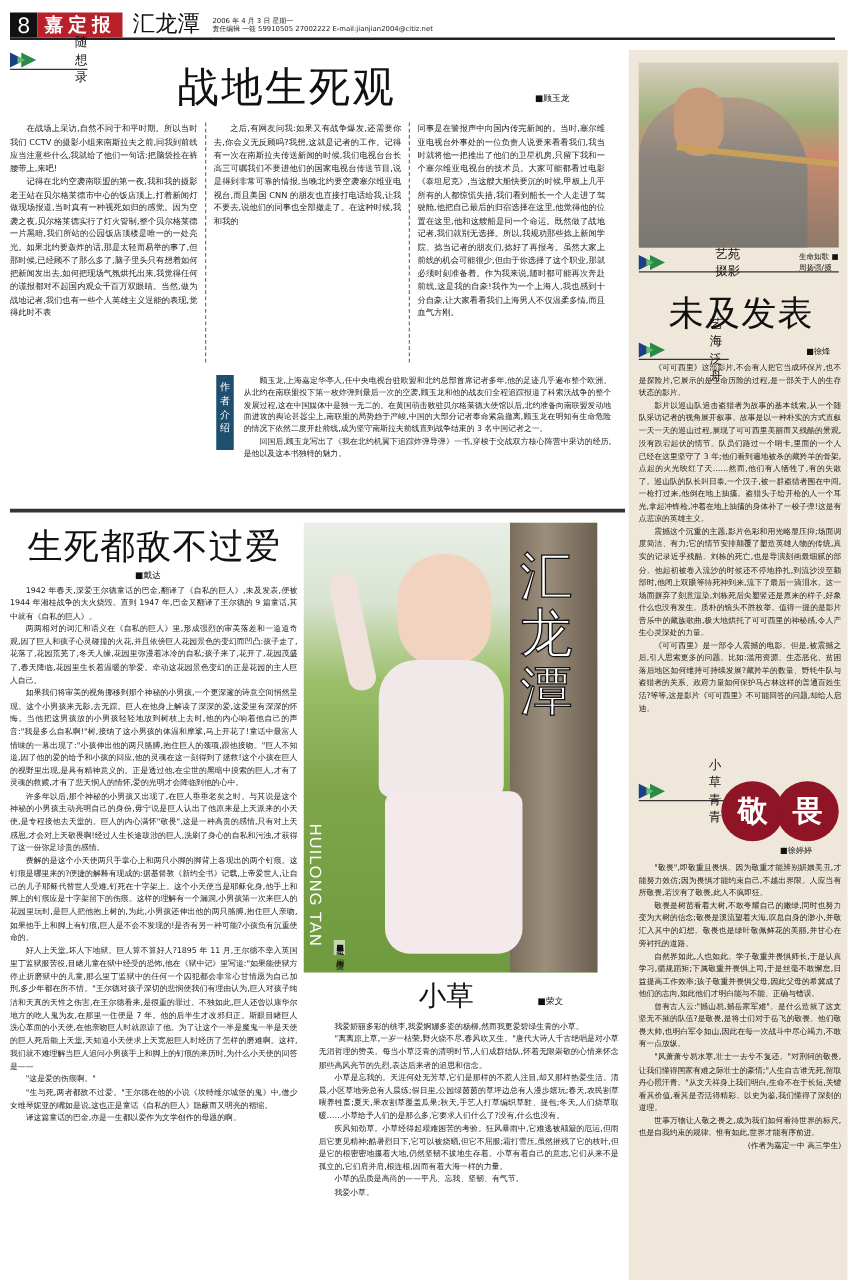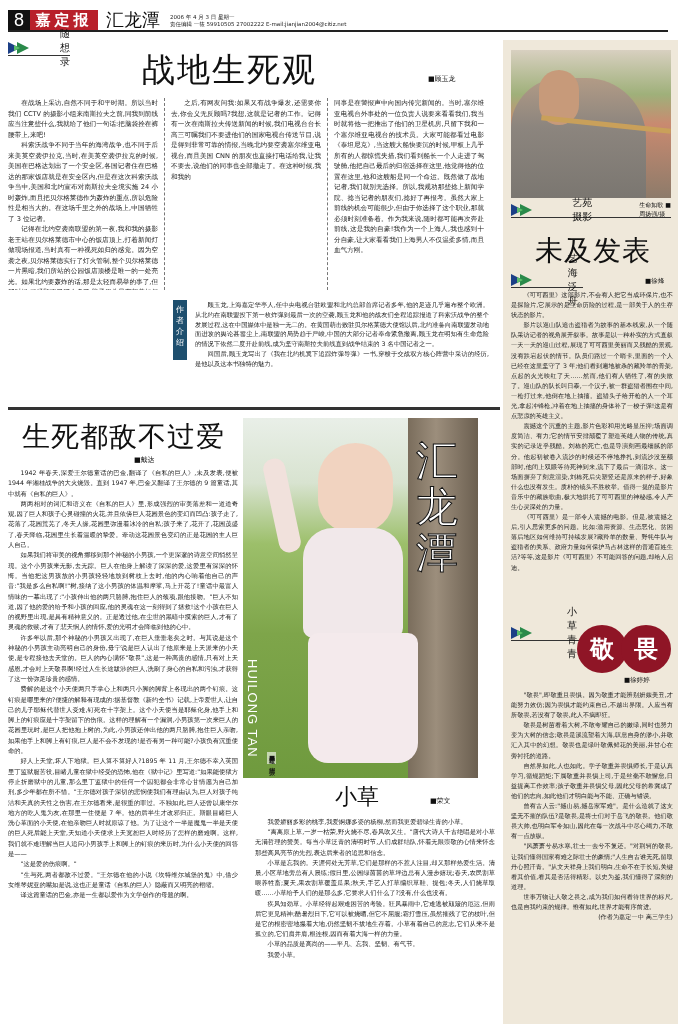--- a/index.html
+++ b/index.html
@@ -35,21 +35,21 @@
 
   
   .author-box { position: absolute; left: 173px; top: 300px; width: 320px; height: 60px; }
   .author-tag { position: absolute; left: 0; top: 0; width: 14px; height: 60px; background: #1e4f6e; color: #fff; font-size: 8px; line-height: 11px; text-align: center; padding-top: 4px; }
   .author-text { position: absolute; left: 22px; top: 0; width: 294px; font-size: 6.3px; line-height: 9.8px; text-align: justify; color: #222; }
   .author-text p { text-indent: 2em; }
   .divider-top { position: absolute; left: 8px; top: 407px; width: 492px; height: 3px; background: #333; }
 
   
   .t2 { left: 22px; top: 418px; font-size: 28px; letter-spacing: 1px; }
-  .b2 { left: 108px; top: 455px; margin-left: 26px; }
+  .b2 { left: 108px; top: 455px; }
   .art2 { position: absolute; left: 8px; top: 468px; width: 230px; font-size: 6.3px; line-height: 10.3px; text-align: justify; color: #222; overflow: hidden; height: 552px; }
   .art2 p { text-indent: 2em; }
 
   
   .photo { position: absolute; left: 243px; top: 418px; width: 235px; height: 360px; overflow: hidden;
     background: linear-gradient(180deg, #e9efe8 0%, #d8e3d0 18%, #9cbf6a 35%, #7ea54a 60%, #6f9a3e 100%); }
   .photo .tree { position: absolute; right: 0; top: 0; width: 70px; height: 100%; background: linear-gradient(90deg, #7a6d5c, #9c8e7c 40%, #6b5f50); }
   .photo .baby-body { position: absolute; left: 60px; top: 110px; width: 100px; height: 110px; background: #f1e8ea; border-radius: 30px 30px 10px 10px; }
   .photo .baby-pants { position: absolute; left: 65px; top: 215px; width: 110px; height: 130px; background: #f4eaec; border-radius: 10px 10px 20px 20px; }
   .photo .baby-head { position: absolute; left: 75px; top: 25px; width: 75px; height: 90px; background: #f1d3c0; border-radius: 40px 40px 36px 36px; }
@@ -107,21 +107,20 @@
       <span class="chev c3"></span>
     </div>
   <span class="lbl">随想录</span>
 </div>
 <div class="title-big t1">战地生死观</div>
 <div class="byline b1">■顾玉龙</div>
 
 <div class="cols3">
   <div class="col">
     <p>在战场上采访,自然不同于和平时期。所以当时我们 CCTV 的摄影小组来南斯拉夫之前,同我到前线应当注意些什么,我就给了他们一句话:把脑袋拴在裤腰带上,来吧!</p>
-    <p>科索沃战争不同于当年的海湾战争,也不同于后来美英空袭伊拉克,当时,在美英空袭伊拉克的时候,美国在巴格达划出了一个安全区,各国记者住在巴格达的那家饭店就是在安全区内,但是在这次科索沃战争当中,美国和北约宣布对南斯拉夫全境实施 24 小时轰炸,而且把贝尔格莱德作为轰炸的重点,所以危险性是相当大的。在这场千里之外的战场上,中国牺牲了 3 位记者。</p>
     <p>记得在北约空袭南联盟的第一夜,我和我的摄影老王站在贝尔格莱德市中心的饭店顶上,打着新闻灯做现场报道,当时真有一种视死如归的感觉。因为空袭之夜,贝尔格莱德实行了灯火管制,整个贝尔格莱德一片黑暗,我们所站的公园饭店顶楼是唯一的一处亮光。如果北约要轰炸的话,那是太轻而易举的事了,但那时候,已经顾不了那么多了,脑子里头只有想着如何把新闻发出去,如何把现场气氛烘托出来,我觉得任何的谎报都对不起国内观众千百万双眼睛。当然,做为战地记者,我们也有一些个人英雄主义逞能的表现,觉得此时不表</p>
   </div>
   <div class="col">
     <p>之后,有网友问我:如果又有战争爆发,还需要你去,你会义无反顾吗?我想,这就是记者的工作。记得有一次在南斯拉夫传送新闻的时候,我们电视台台长高三可嘱我们不要进他们的国家电视台传送节目,说是得到非常可靠的情报,当晚北约要空袭塞尔维亚电视台,而且美国 CNN 的朋友也直接打电话给我,让我不要去,说他们的同事也全部撤走了。在这种时候,我和我的</p>
   </div>
   <div class="col">
     <p style="text-indent:0">同事是在警报声中向国内传完新闻的。当时,塞尔维亚电视台外事处的一位负责人说要来看看我们,我当时就将他一把推出了他们的卫星机房,只留下我和一个塞尔维亚电视台的技术员。大家可能都看过电影《泰坦尼克》,当这艘大船快要沉的时候,甲板上几乎所有的人都惊慌失措,我们看到船长一个人走进了驾驶舱,他把自己最后的归宿选择在这里,他觉得他的位置在这里,他和这艘船是同一个命运。既然做了战地记者,我们就别无选择。所以,我规劝那些捻上新闻学院、捻当记者的朋友们,捻好了再报考。虽然大家上前线的机会可能很少,但由于你选择了这个职业,那就必须时刻准备着。作为我来说,随时都可能再次奔赴前线,这是我的自豪!我作为一个上海人,我也感到十分自豪,让大家看看我们上海男人不仅温柔多情,而且血气方刚。</p>
   </div>
 </div>
 

